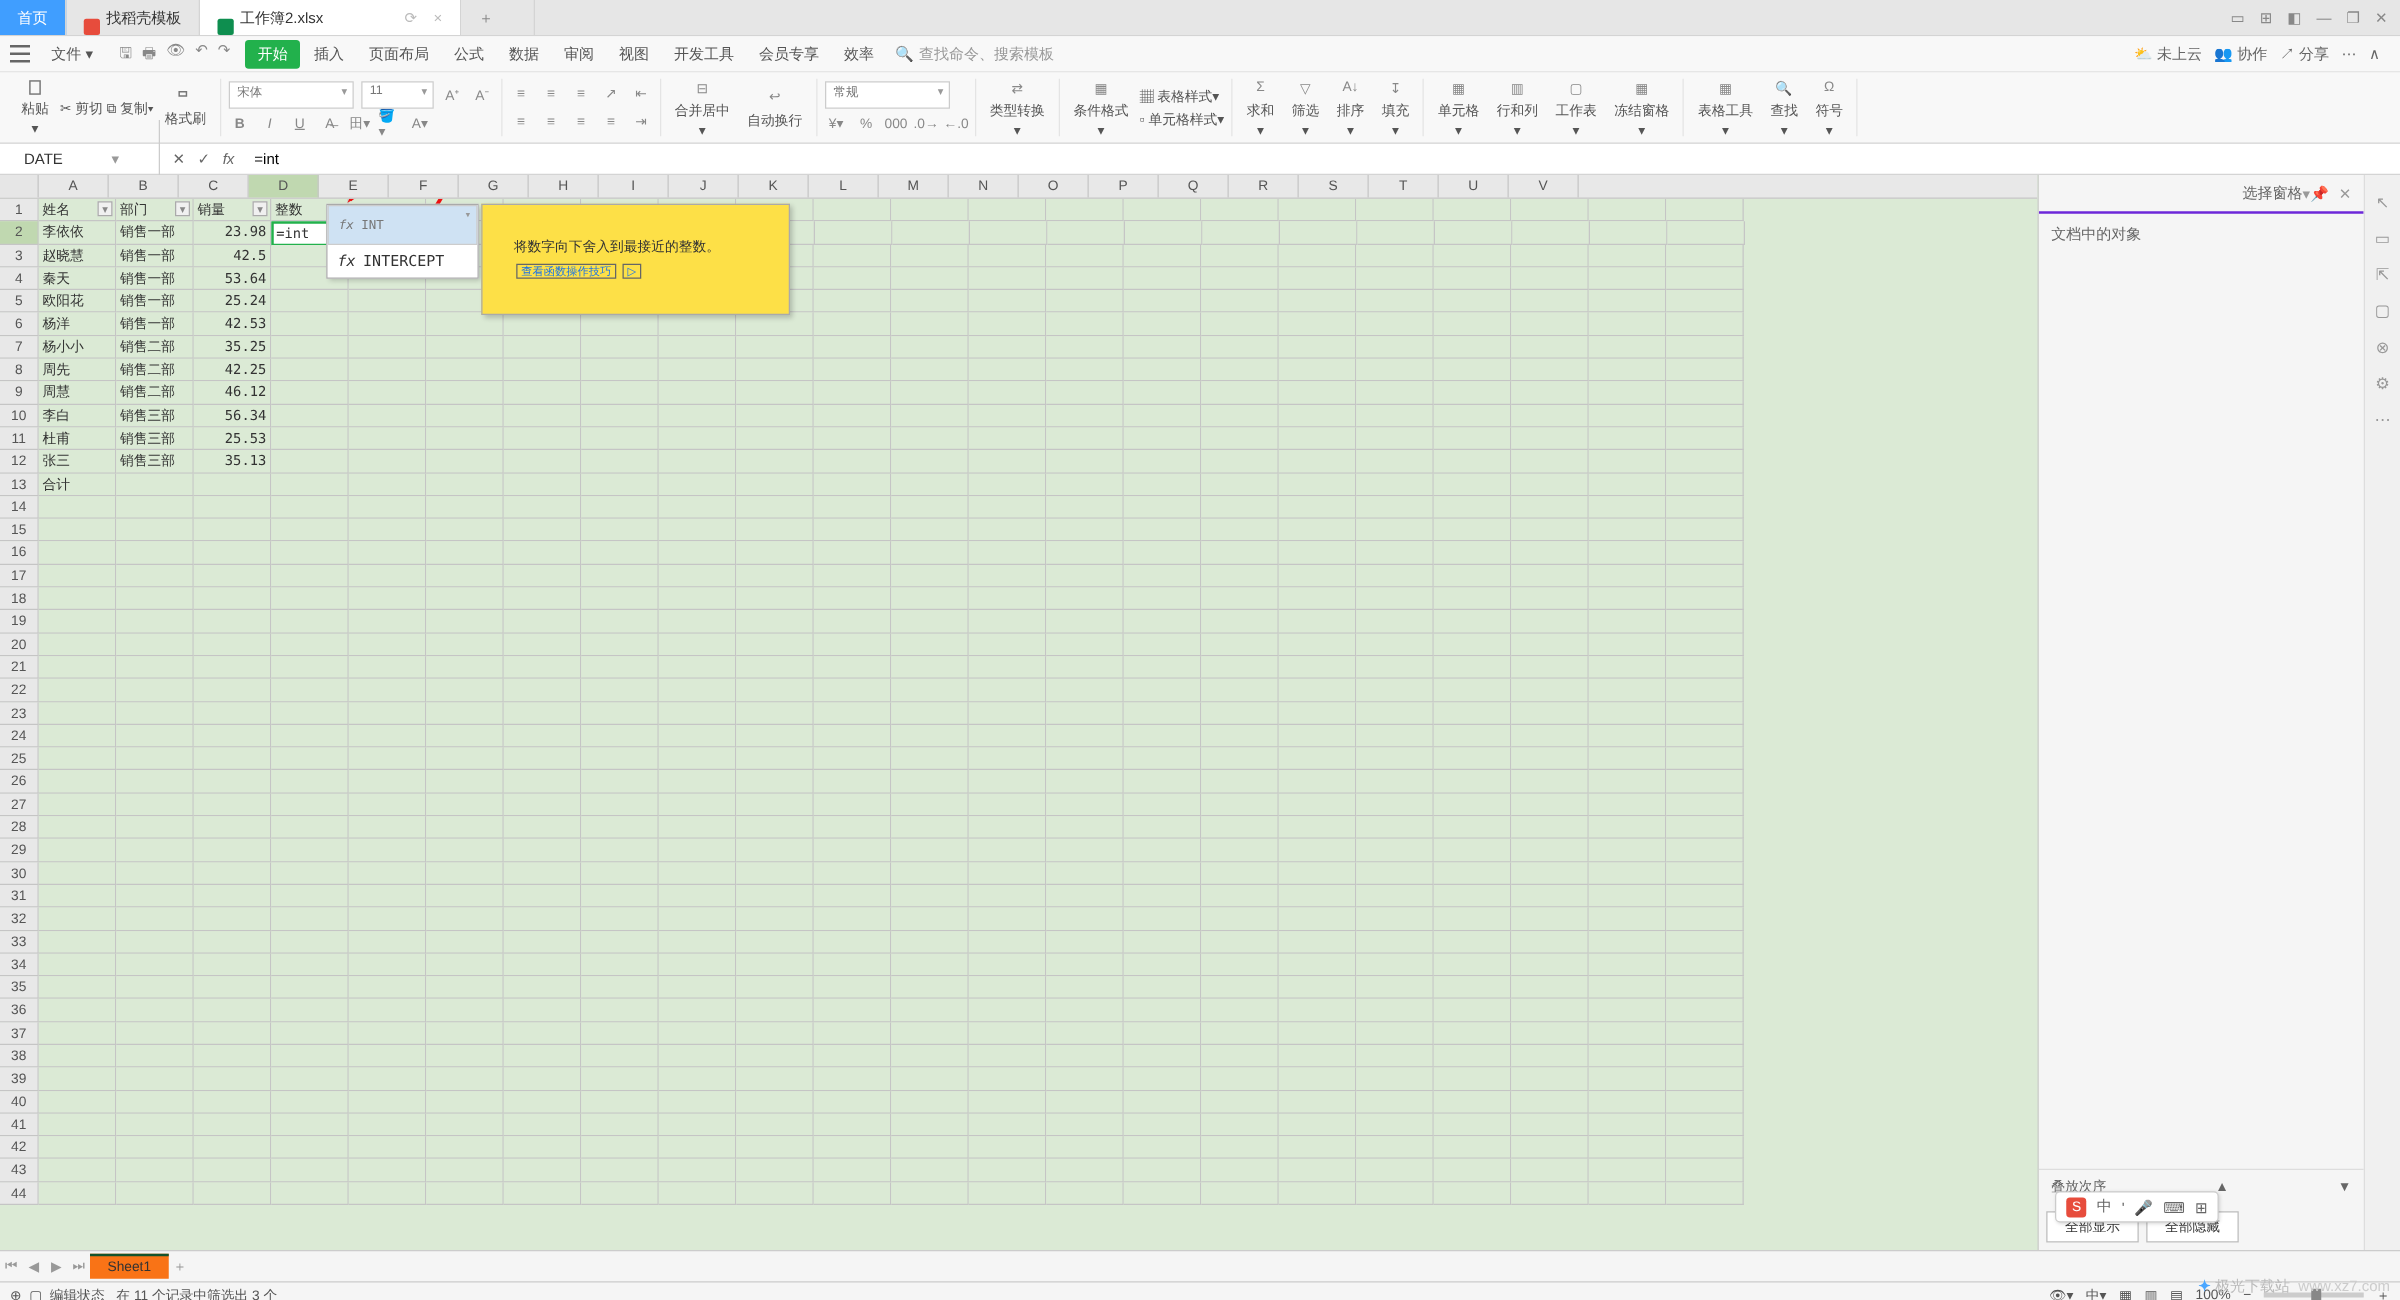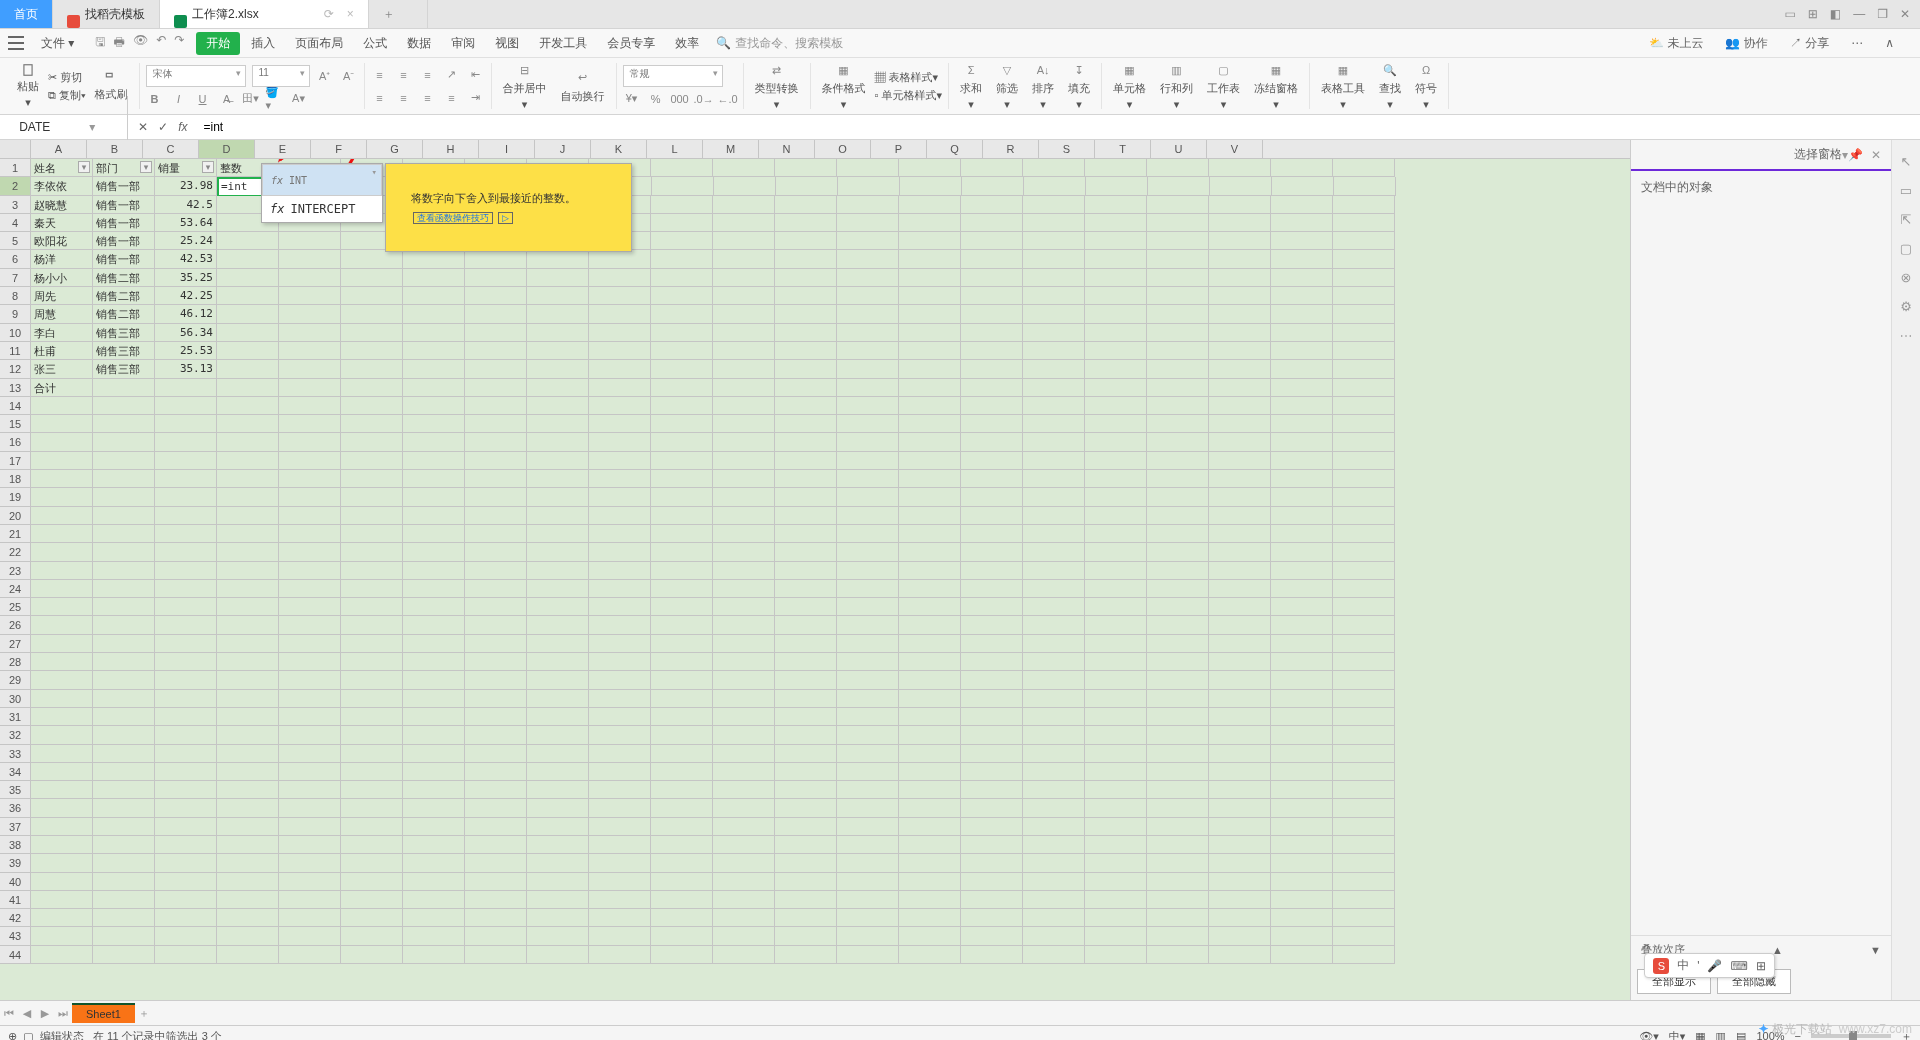--- a/index.html
+++ b/index.html
@@ -20,21 +20,21 @@
 
 .menubar{height:28px;background:#f8f8f8;display:flex;align-items:center;border-bottom:1px solid #e0e0e0;font-size:12px}
 .menu-left{display:flex;align-items:center;gap:2px;padding-left:8px}
 .hamburger{width:16px;height:14px;display:flex;flex-direction:column;justify-content:space-between;margin-right:6px}
 .hamburger span{height:2px;background:#666}
 .menu-item{padding:0 9px;cursor:pointer;color:#555}
 .menu-item.active{background:#22b14c;color:#fff;border-radius:3px;padding:3px 10px}
 .qa-icons{display:flex;gap:8px;margin:0 10px;color:#888}
 .qa-icons span{cursor:pointer}
 .search-box{margin-left:6px;color:#999;display:flex;align-items:center;gap:4px}
-.menu-right{margin-left:auto;display:flex;align-items:center;gap:22px;padding-right:26px;color:#666}
+.menu-right{margin-left:auto;display:flex;align-items:center;gap:10px;padding-right:16px;color:#666}
 
 
 .ribbon{height:56px;background:#f8f8f8;display:flex;align-items:center;padding:0 6px;border-bottom:1px solid #d4d4d4;font-size:11px;color:#555;gap:0;overflow:hidden}
 .rgroup{display:flex;flex-direction:column;align-items:center;justify-content:center;padding:0 6px;border-right:1px solid #e4e4e4;height:46px;cursor:pointer}
 .rgroup2{display:flex;align-items:center;padding:0 6px;border-right:1px solid #e4e4e4;height:46px;gap:4px}
 .rgroup3{display:flex;flex-direction:column;justify-content:space-around;padding:0 6px;border-right:1px solid #e4e4e4;height:46px}
 .rrow{display:flex;gap:6px;align-items:center}
 .big-btn{display:flex;flex-direction:column;align-items:center;gap:2px;padding:0 5px;font-size:11px}
 .ic{width:18px;height:18px;display:inline-flex;align-items:center;justify-content:center;color:#888}
 .sel{border:1px solid #ccc;background:#fff;padding:1px 22px 1px 6px;height:18px;font-size:10px;color:#777;position:relative}
@@ -170,21 +170,21 @@
     <span>⋯</span>
     <span>∧</span>
   </div>
 </div>
 
 <div class="ribbon">
   <div class="rgroup2">
     <div class="big-btn"><svg class="svg-icon" viewBox="0 0 24 24">
           <rect x="5" y="3" width="14" height="18" fill="none" stroke="#777" stroke-width="2"></rect>
         </svg><span>粘贴</span>▾</div>
-    <div style="display:flex;flex-direction:column;gap:3px">
+    <div style="display:flex;flex-direction:row;gap:3px">
       <span>✂ <span>剪切</span></span>
       <span>⧉ <span>复制</span>▾</span>
     </div>
     <div class="big-btn">
         <svg class="svg-icon" viewBox="0 0 24 24">
           <path d="M4 4h10v6H4z" fill="none" stroke="#777" stroke-width="2"></path>
         </svg>
         <span>格式刷</span>
       </div>
   </div>

